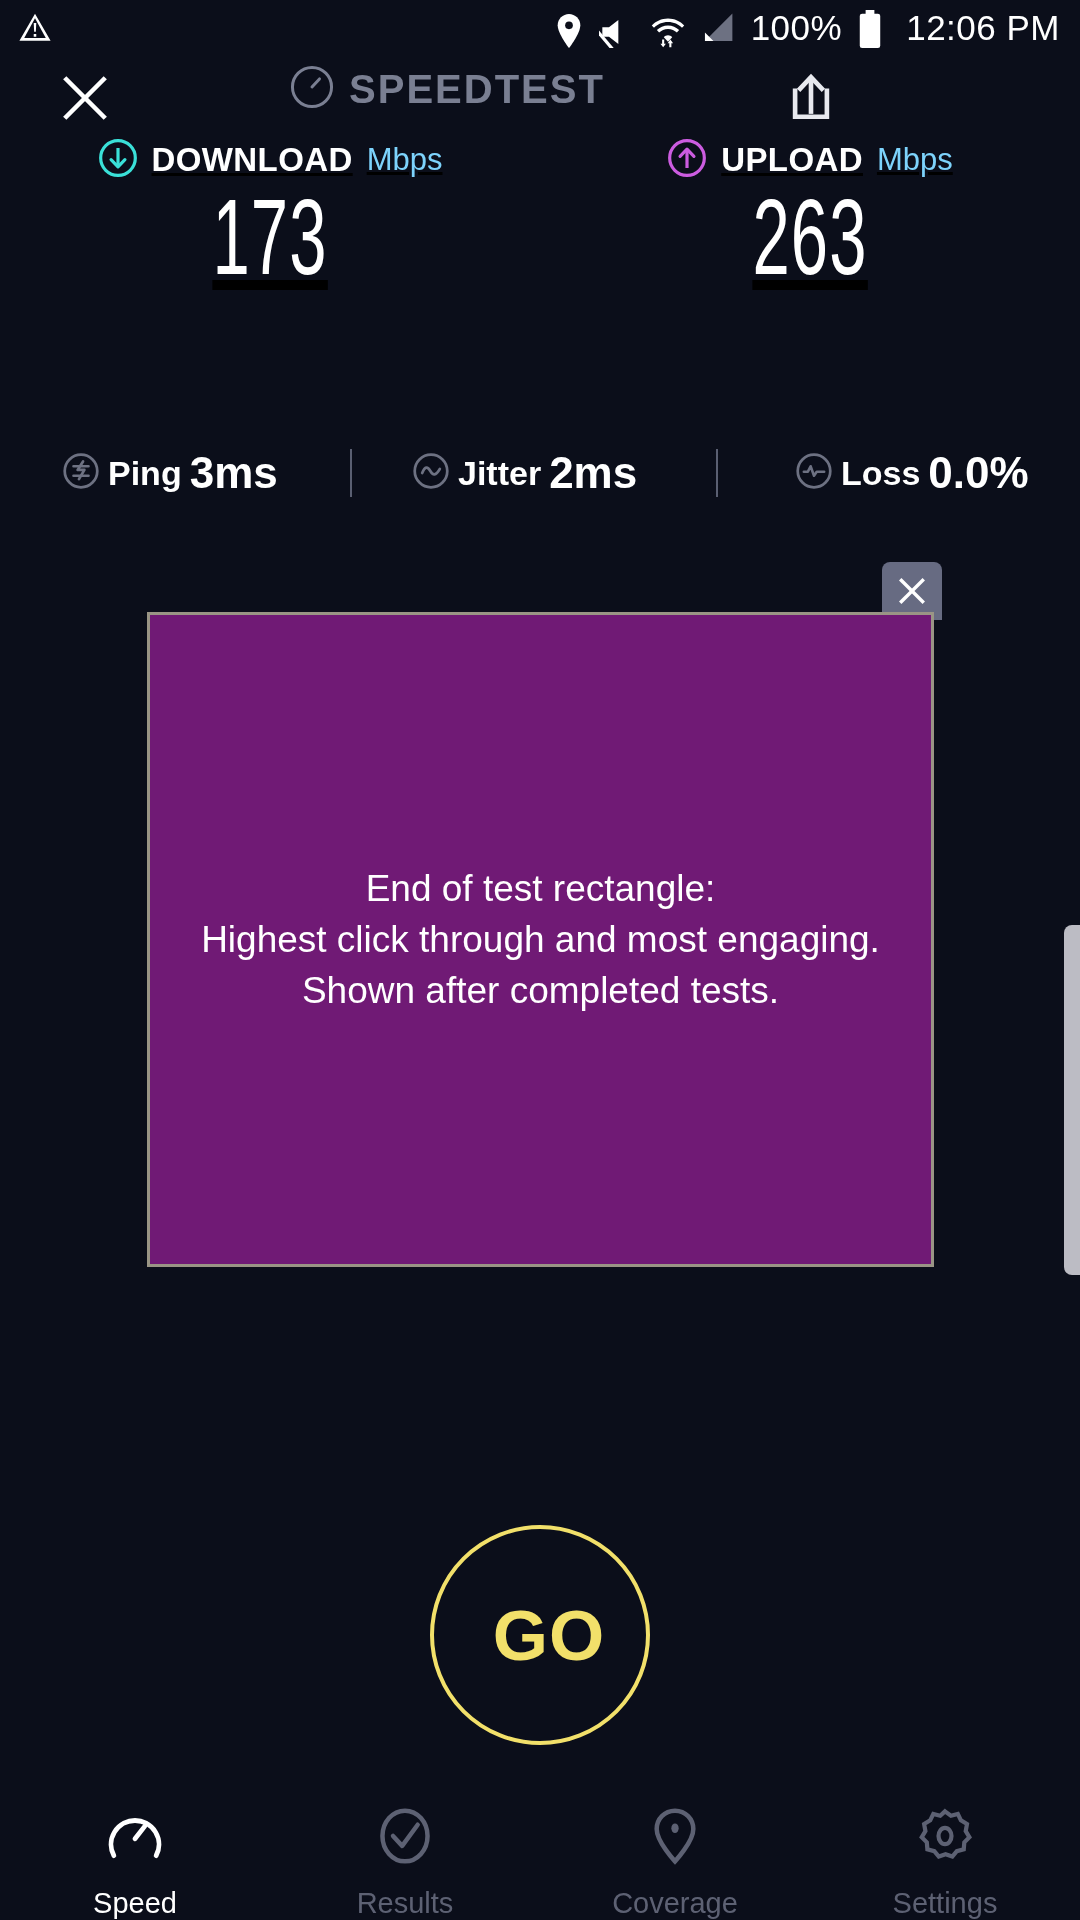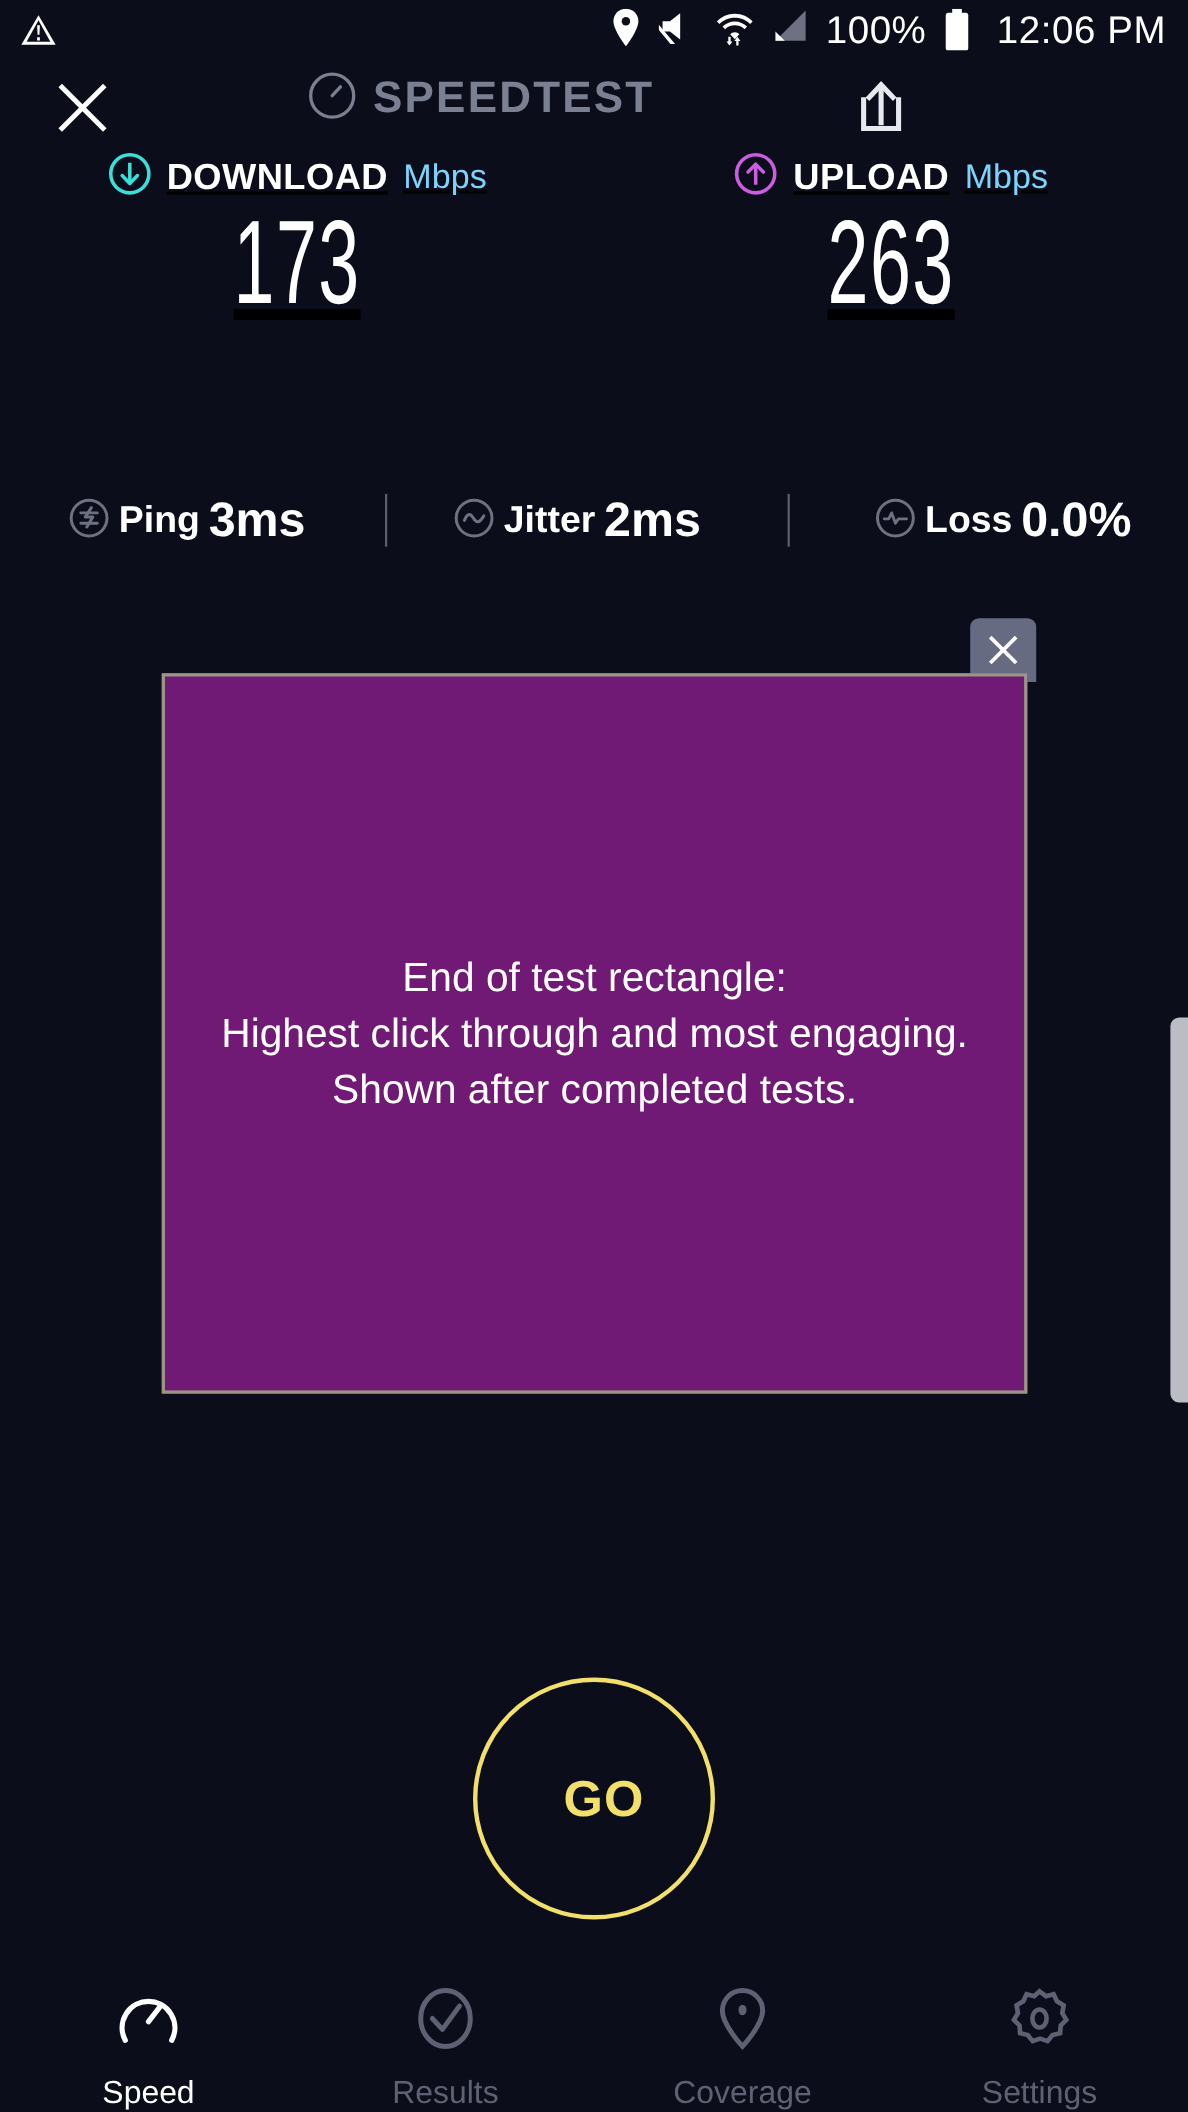--- a/index.html
+++ b/index.html
@@ -10,29 +10,29 @@
     overflow:hidden;
   }
   #screen { position:relative; width:1080px; height:1920px; background:#0b0e1a; }
 
   
   .statusbar{
     position:absolute; top:0; left:0; width:1080px; height:56px;
     display:flex; align-items:center; padding:0 20px 0 18px;
   }
   .sb-left{ display:flex; align-items:center; gap:10px; }
-  .sb-right{ margin-left:auto; display:flex; align-items:flex-start; gap:16px; }
+  .sb-right{ margin-left:auto; display:flex; align-items:flex-end; gap:16px; }
   .sb-time{ color:#ffffff; font-size:35px; font-family:"Liberation Sans", sans-serif;
             letter-spacing:0.5px; margin-left:8px; }
   .sb-batt-pct{ color:#ffffff; font-size:35px; letter-spacing:0.5px; }
   .icon-white{ fill:#ffffff; display:block; }
 
   
   .appbar{
-    position:absolute; top:56px; left:7px; width:860px; height:84px;
+    position:absolute; top:56px; left:17px; width:860px; height:84px;
   }
   .close-x{
     position:absolute; left:36px; top:10px; width:64px; height:64px;
     display:flex; align-items:center; justify-content:center;
   }
   .brand{
     position:absolute; left:0; right:0; top:8px;
     display:flex; align-items:center; justify-content:center; gap:14px;
   }
   .brand-text{
@@ -91,21 +91,21 @@
     position:absolute; right:0px; top:925px; width:16px; height:350px;
     background:#bcbcc4; border-radius:8px 0 0 8px;
   }
 
   
   .go-btn{
     position:absolute; left:430px; top:1525px; width:220px; height:220px;
     border:4px solid #f2e06a; border-radius:50%;
     display:flex; align-items:center; justify-content:center;
   }
-  .go-label{ color:#f2e06a; font-size:46px; font-weight:bold; letter-spacing:1px;margin-left:18px; }
+  .go-label{ color:#f2e06a; font-size:71px; font-weight:bold; letter-spacing:1px;margin-left:18px; }
 
   
   .bottomnav{
     position:absolute; left:0; bottom:0; width:1080px; height:172px;
     display:flex; align-items:flex-end; padding-top:14px;
   }
   .nav-item{
     width:270px; display:flex; flex-direction:column;
     align-items:center; gap:16px;
   }

